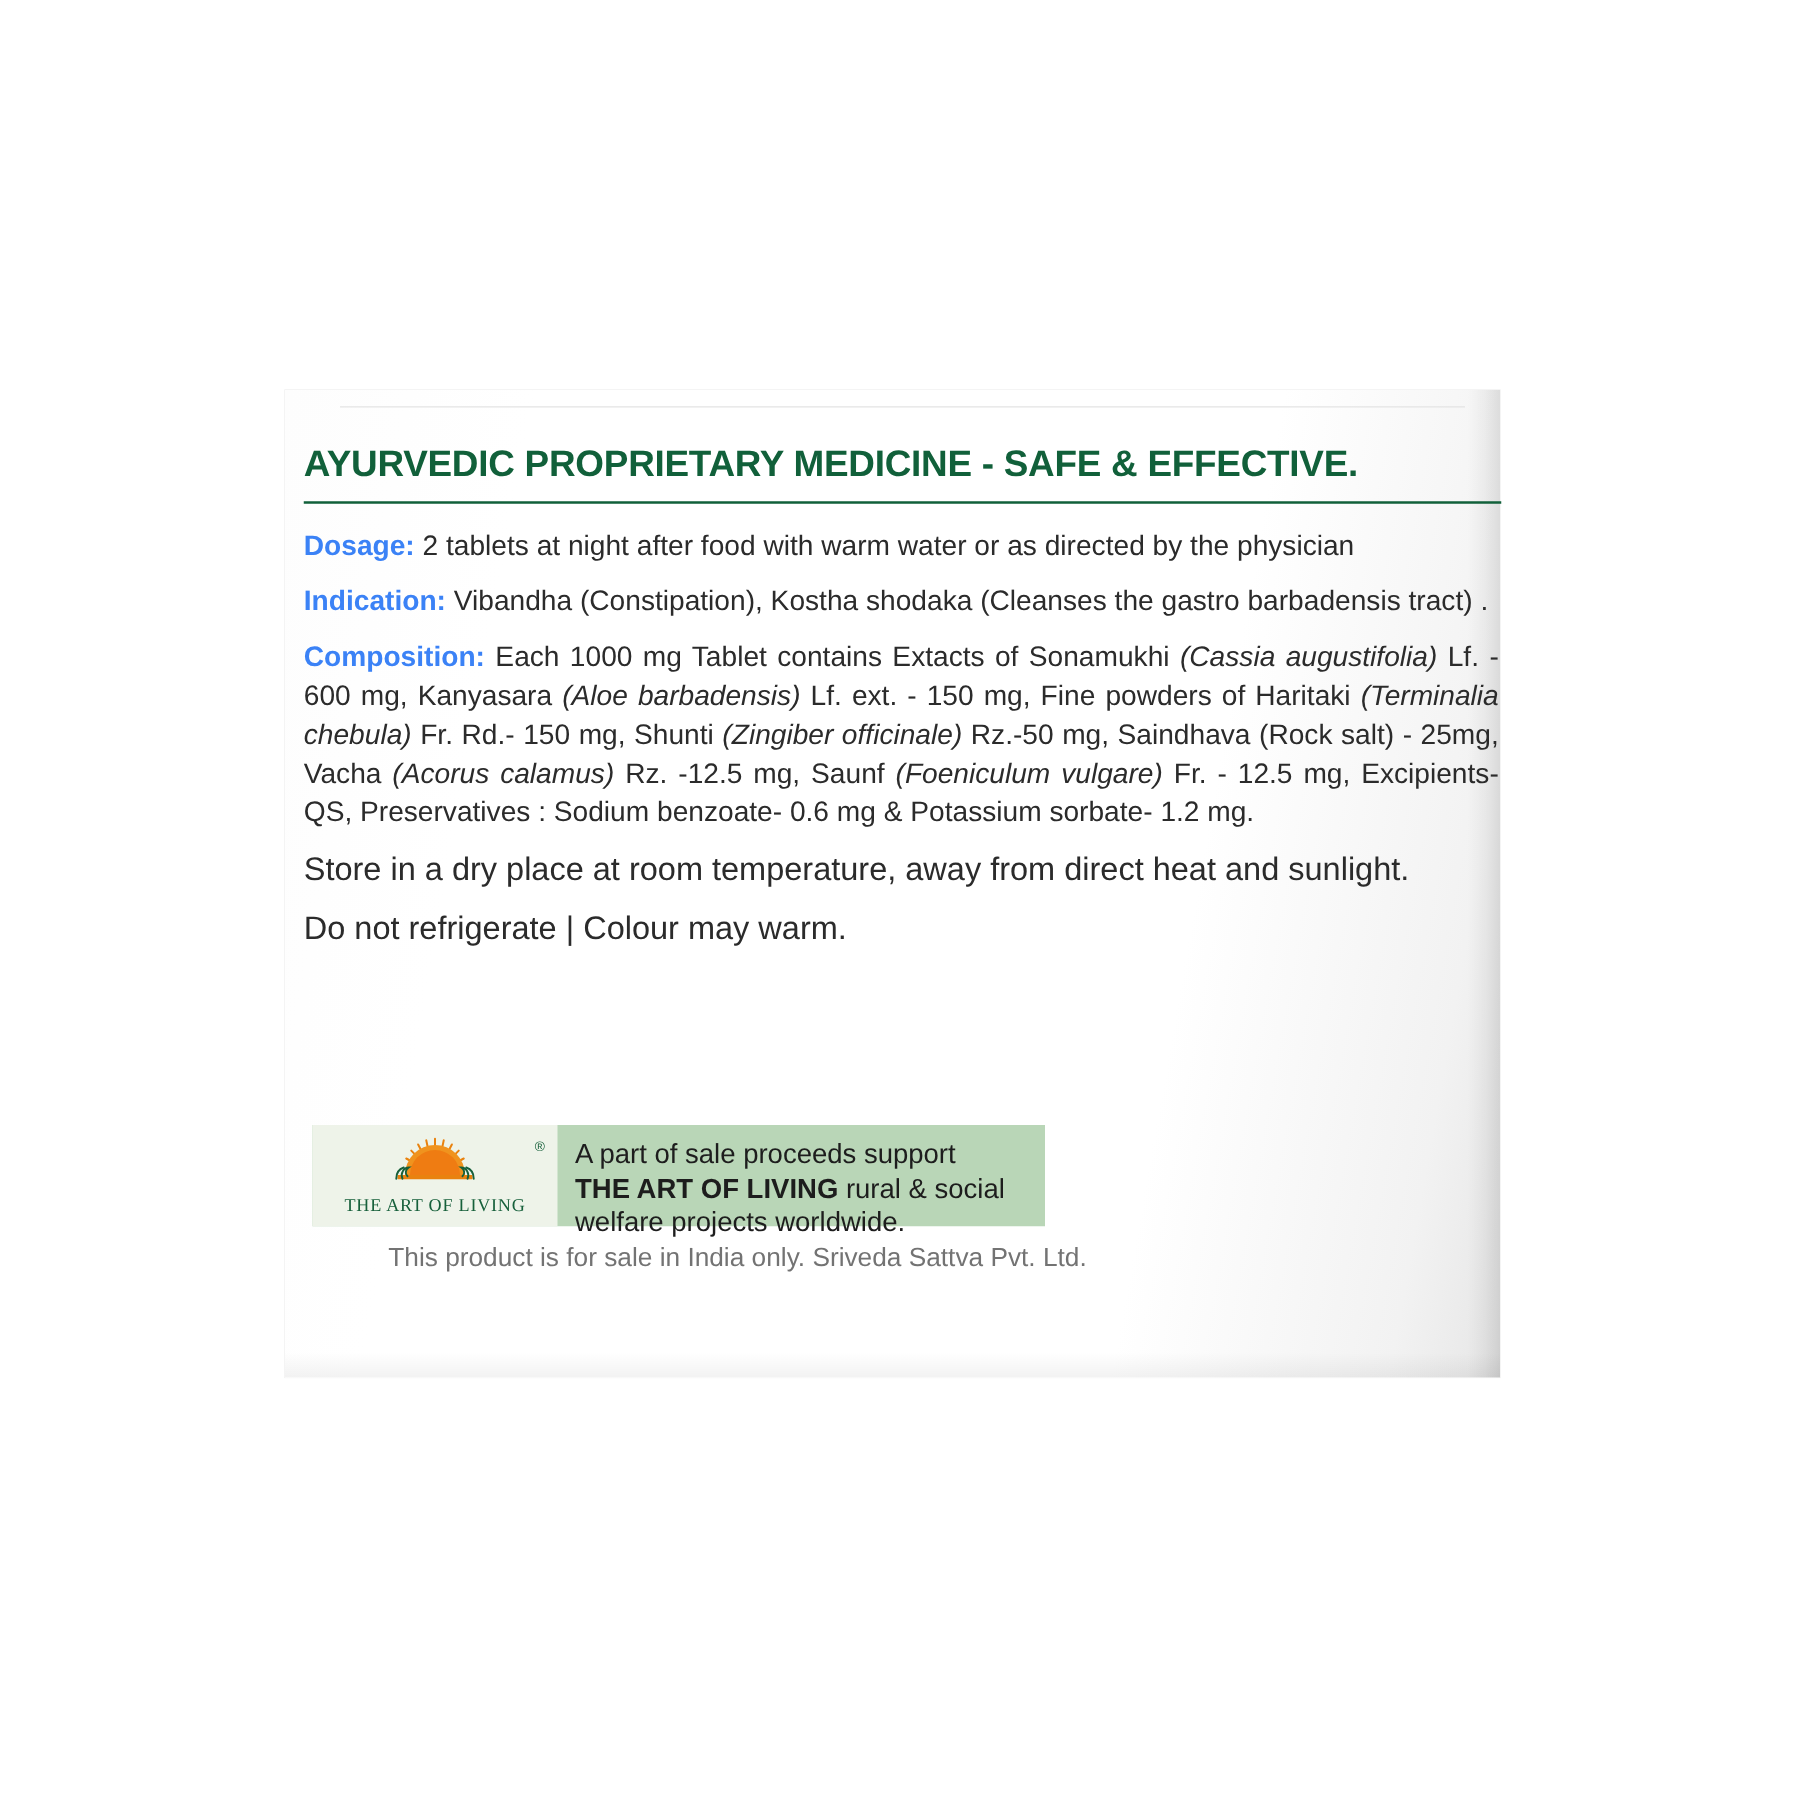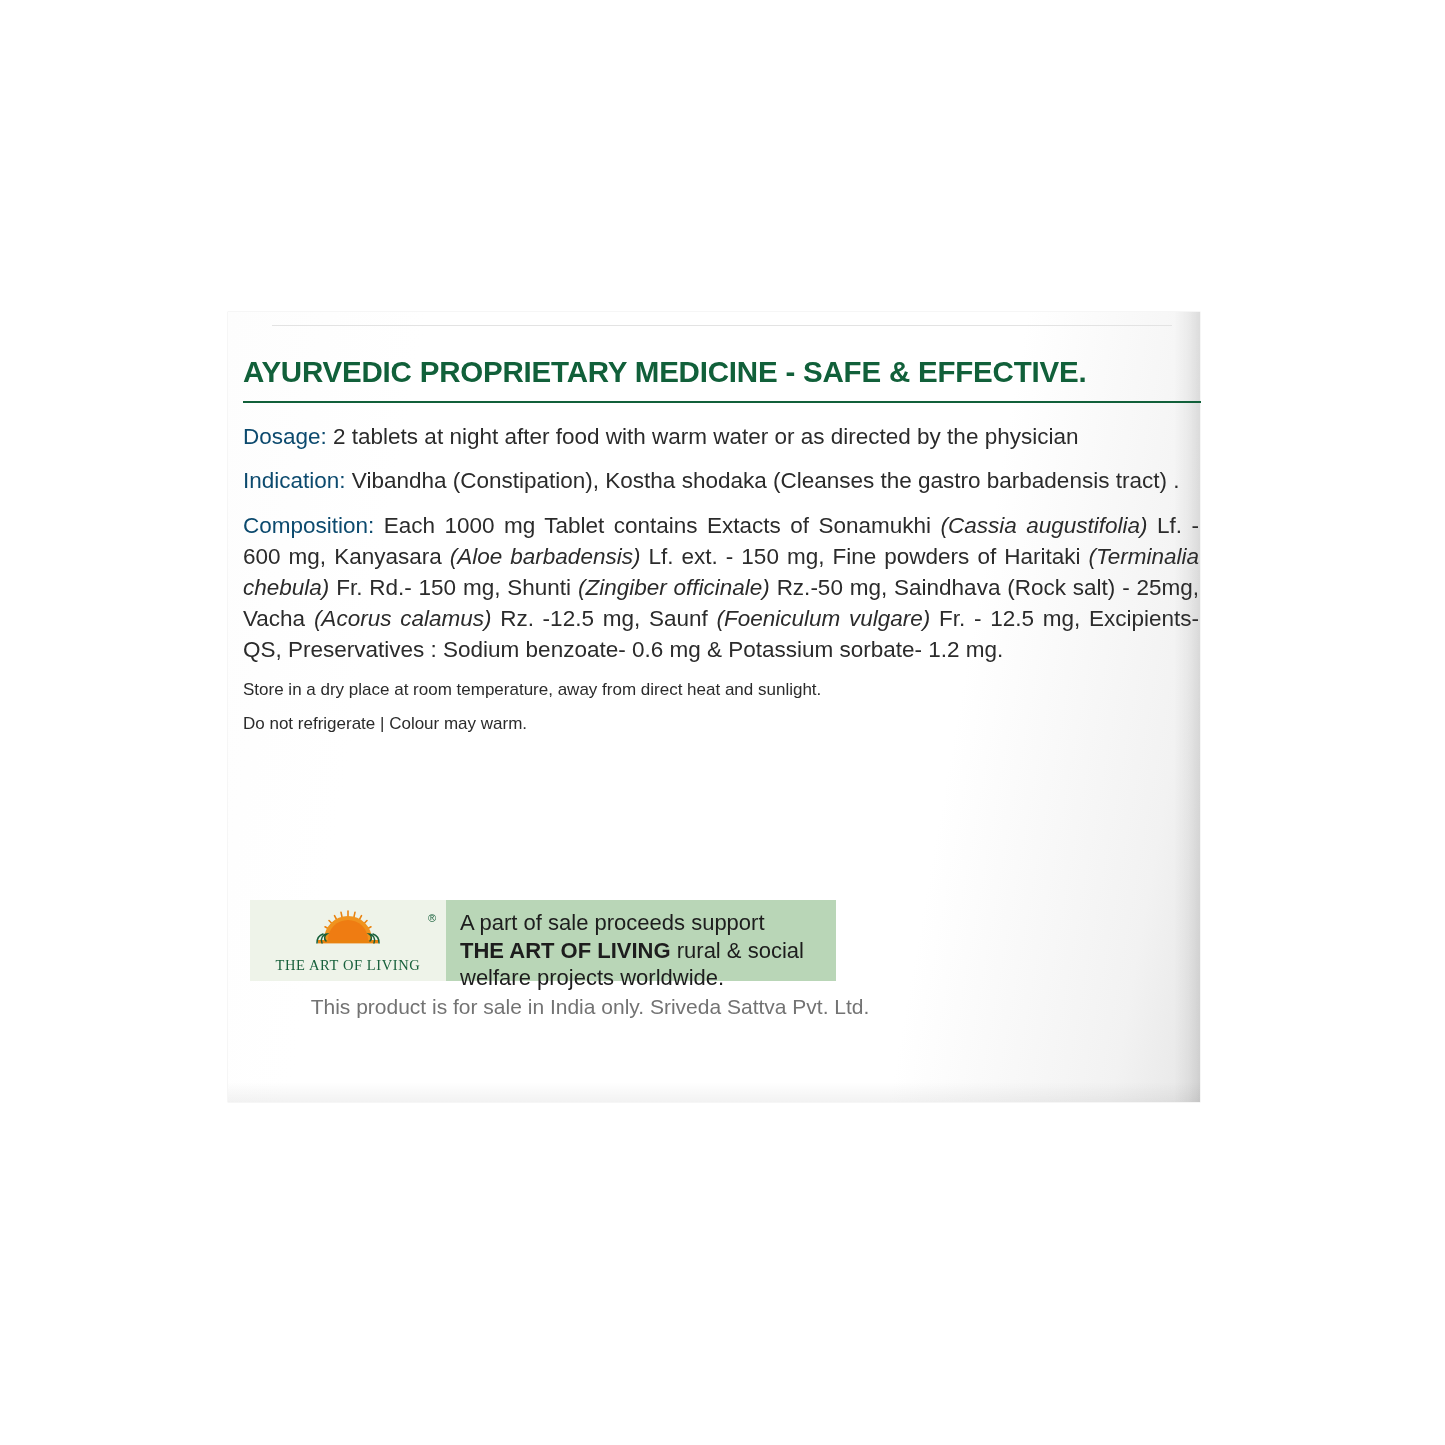--- a/index.html
+++ b/index.html
@@ -91,32 +91,32 @@
     color: #2b2b2b;
     font-size: 22.5px;
     line-height: 1.38;
   }
 
   .para {
     text-align: justify;
     margin-bottom: 13px;
   }
   .lead {
-    font-weight: normal;
-    color: #0c4a6e;
+    font-weight: bold;
+    color: #3b82f6;
   }
   .ital {
     font-style: italic;
   }
 
   .note {
     margin-top: 6px;
     margin-bottom: 11px;
     text-align: left;
-    font-size: 17px;
+    font-size: 26px;
   }
 
   
   .aol-banner {
     position: absolute;
     left: 250px;
     top: 900px;
     width: 586px;
     height: 81px;
     background: #b9d6b7;

